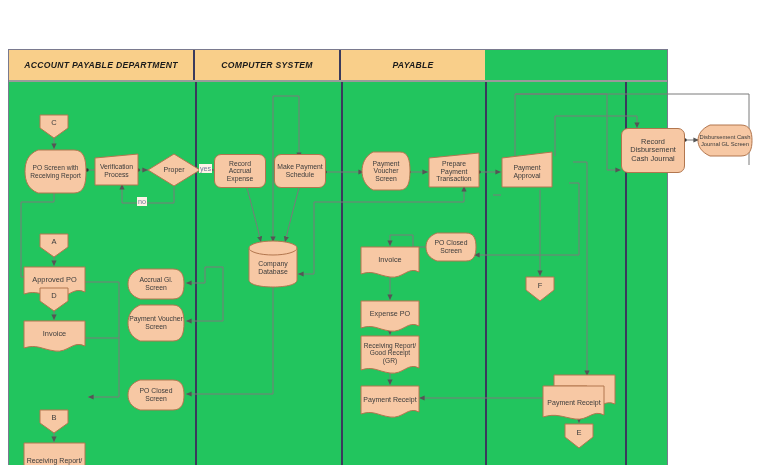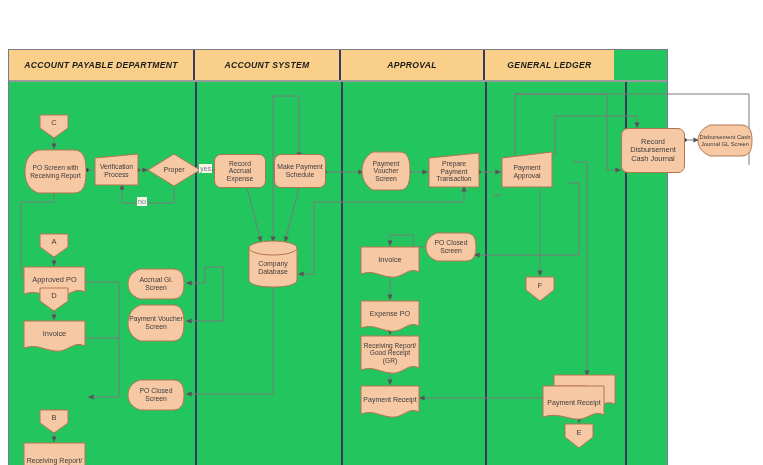--- a/index.html
+++ b/index.html
@@ -27,27 +27,24 @@
 <body>
 
 <div id="canvas">
   <div id="board">
 
     <div class="hdr-row">
       <div class="hdr-cell" style="width:186px">
           <span>ACCOUNT PAYABLE DEPARTMENT</span>
         </div>
       <div class="hdr-cell" style="width:146px">
-          <span>ACCOUNT SYSTEM</span>
+          <span>COMPUTER SYSTEM</span>
         </div>
       <div class="hdr-cell" style="width:144px">
-          <span>APPROVAL</span>
-        </div>
-      <div class="hdr-cell" style="width:129px">
-          <span>GENERAL LEDGER</span>
+          <span>PAYABLE</span>
         </div>
     </div>
     <div class="hdr-underline"></div>
 
     <div class="lane" style="left:186px"></div>
     <div class="lane" style="left:332px"></div>
     <div class="lane" style="left:476px"></div>
     <div class="lane" style="left:616px"></div>
 
     <svg class="svglayer" viewBox="0 0 747 452">

